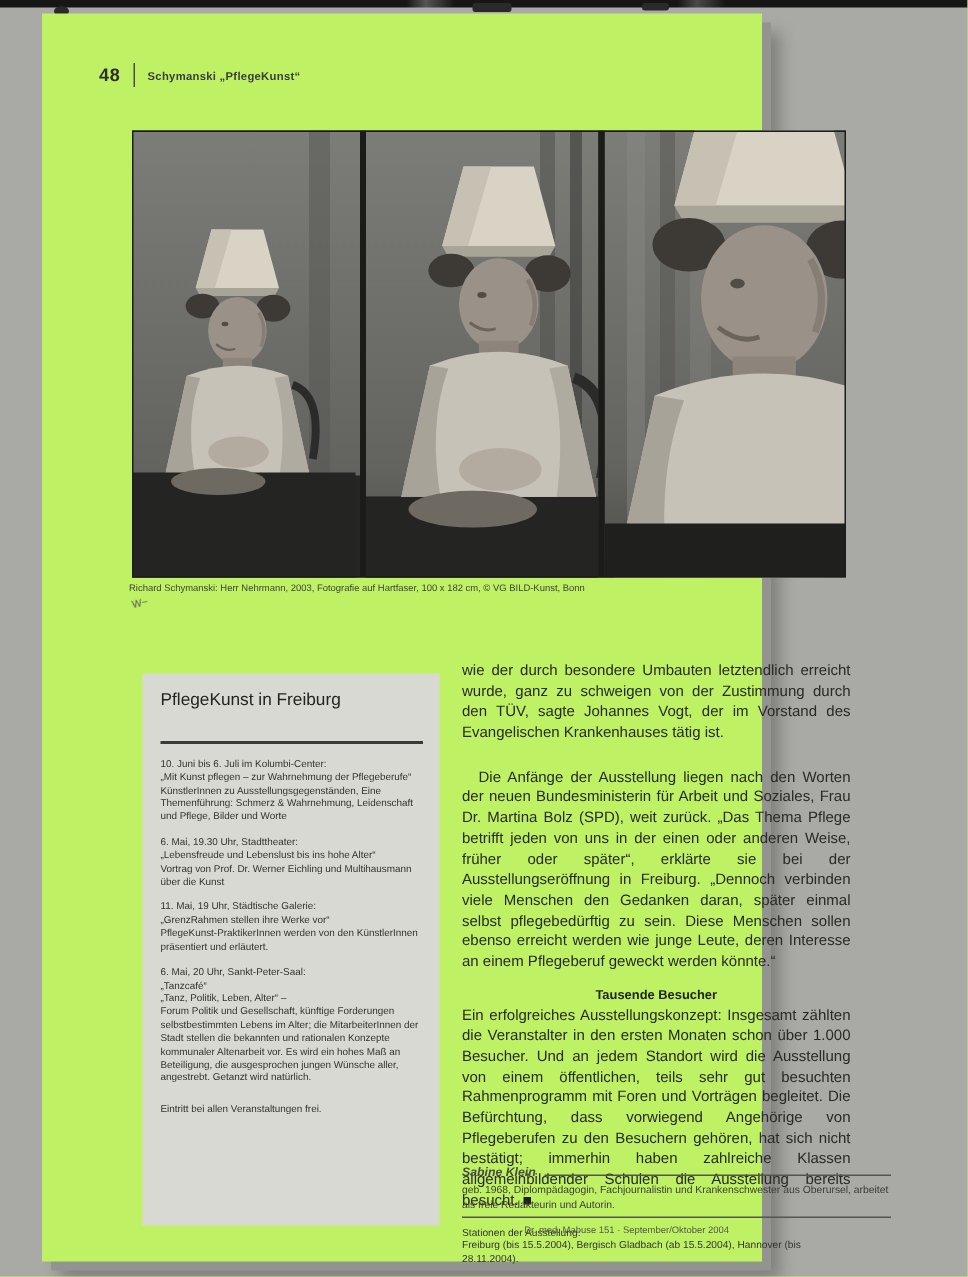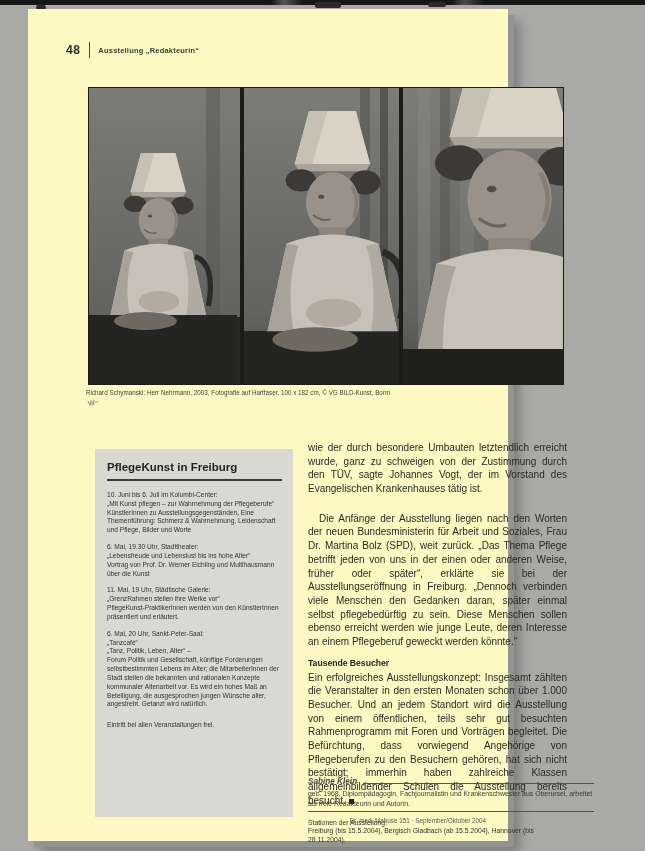--- a/index.html
+++ b/index.html
@@ -6,47 +6,47 @@
   body{
     width:645px;height:851px;position:relative;overflow:hidden;
     background:#a9a9a6;
     font-family:"Liberation Sans", sans-serif;
   }
   .scan-strip{position:absolute;left:0;top:0;width:645px;height:5px;
     background:linear-gradient(90deg,#161616 0%,#161616 42%,#555 44%,#161616 47%,#161616 70%,#4a4a4a 72%,#161616 75%,#161616 100%);}
   .scan-blob{position:absolute;background:#2a2a2a;border-radius:50%;}
   .page{
     position:absolute;left:28px;top:9px;width:480px;height:832px;
-    background:#fef9c3;
+    background:#bef264;
     box-shadow:6px 6px 0 #93938f, 12px 12px 10px rgba(0,0,0,.25);
   }
   
   .header{position:absolute;left:38px;top:33px;display:flex;align-items:center;}
   .pagenum{font-size:12px;font-weight:bold;color:#2e2e2c;letter-spacing:.5px;}
   .hdr-divider{width:1px;height:16px;background:#4a4a48;margin:0 8px 0 9px;}
   .hdr-label{font-size:7.5px;font-weight:bold;color:#3c3c3a;letter-spacing:.2px;}
   
   .photo-wrap{position:absolute;left:60px;top:78px;width:476px;height:298px;background:#2a2a28;}
   .photo-wrap svg{display:block;}
   .caption{position:absolute;left:58px;top:380px;width:478px;font-size:6.3px;color:#3f3f3d;filter:blur(.2px);}
   .caption-mark{position:absolute;left:60px;top:390px;font-size:7px;color:#55554f;transform:rotate(-12deg);filter:blur(.3px);}
   
   .sidebar{
     position:absolute;left:67px;top:440px;width:198px;height:368px;
     background:#d9d9d3;padding:12px 11px 10px 12px;box-sizing:border-box;overflow:hidden;
   }
-  .sidebar-title{font-size:11.5px;font-weight:bold;color:#232321;
-    border-bottom:2px solid #3a3a38;padding-bottom:6px;margin-bottom:10px;}
+  .sidebar-title{font-size:11.5px;font-weight:normal;color:#232321;
+    border-bottom:2px solid #3a3a38;padding-bottom:21px;margin-bottom:10px;}
   .ev{font-size:6.6px;line-height:1.34;color:#33332f;margin:0 0 8px 0;white-space:pre-line;filter:blur(.25px);}
   .ev-note{font-size:6.6px;color:#33332f;margin-top:12px;filter:blur(.25px);}
   
   .article{position:absolute;left:280px;top:432px;width:259px;}
   .article p{font-size:10px;line-height:1.37;color:#292926;text-align:justify;margin:0;filter:blur(.25px);}
   .article p.indent{text-indent:11px;margin-top:16px;}
-  .subhead{font-size:8.6px;font-weight:bold;color:#232321;margin:9px 0 3px 0;}
+  .subhead{font-size:8.6px;font-weight:bold;color:#232321;margin:9px 0 3px 0;text-align:center;}
   .endmark{display:inline-block;width:5px;height:5px;background:#1e1e1c;margin-left:3px;}
   .stations{margin-top:11px;}
   .stations .label{font-size:6.8px;color:#33332f;filter:blur(.25px);}
   .stations .val{font-size:6.8px;color:#33332f;line-height:1.35;filter:blur(.25px);text-align:left;}
   
   .author{position:absolute;left:280px;top:768px;width:286px;}
   .author-row{display:flex;align-items:flex-end;}
   .author-name{font-size:8.2px;font-style:italic;font-weight:bold;color:#4a4a46;white-space:nowrap;filter:blur(.2px);}
   .author-rule{flex:1;border-bottom:1.5px solid #55554f;margin-left:6px;margin-bottom:2px;}
   .author-bio{font-size:6.9px;color:#3b3b37;line-height:1.4;margin-top:3px;filter:blur(.25px);
@@ -59,21 +59,21 @@
 <div class="scan-strip"></div>
 <div class="scan-blob" style="left:36px;top:4px;width:10px;height:7px;"></div>
 <div class="scan-blob" style="left:315px;top:2px;width:26px;height:6px;border-radius:2px;"></div>
 <div class="scan-blob" style="left:428px;top:2px;width:18px;height:5px;border-radius:2px;"></div>
 
 <div class="page">
 
   <div class="header">
     <span class="pagenum">48</span>
     <span class="hdr-divider"></span>
-    <span class="hdr-label">Ausstellung „Redakteurin“</span>
+    <span class="hdr-label">Schymanski „PflegeKunst“</span>
   </div>
 
   <div class="photo-wrap">
     <svg width="476" height="298" viewBox="0 0 476 298">
       <defs>
         <linearGradient id="wall" x1="0" y1="0" x2="0" y2="1">
           <stop offset="0" stop-color="#7c7c78"></stop>
           <stop offset="0.75" stop-color="#636360"></stop>
           <stop offset="1" stop-color="#4c4c49"></stop>
         </linearGradient>

